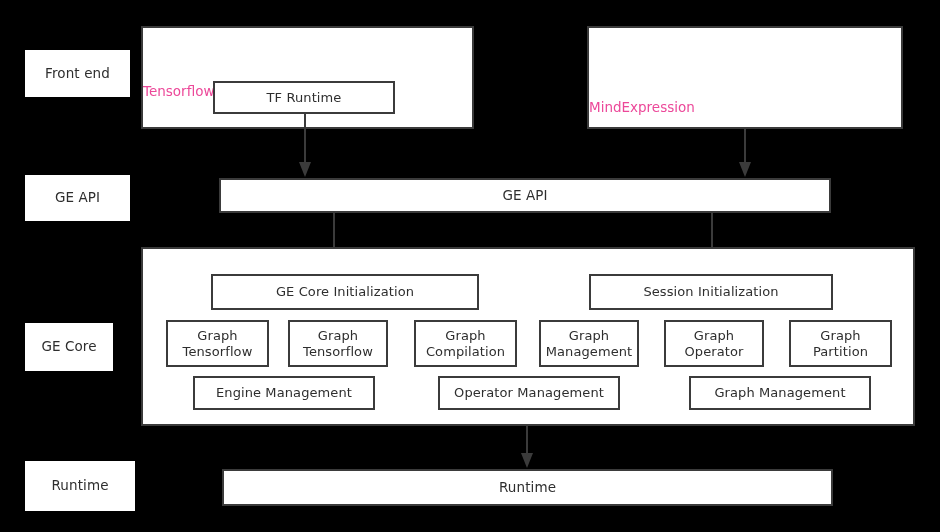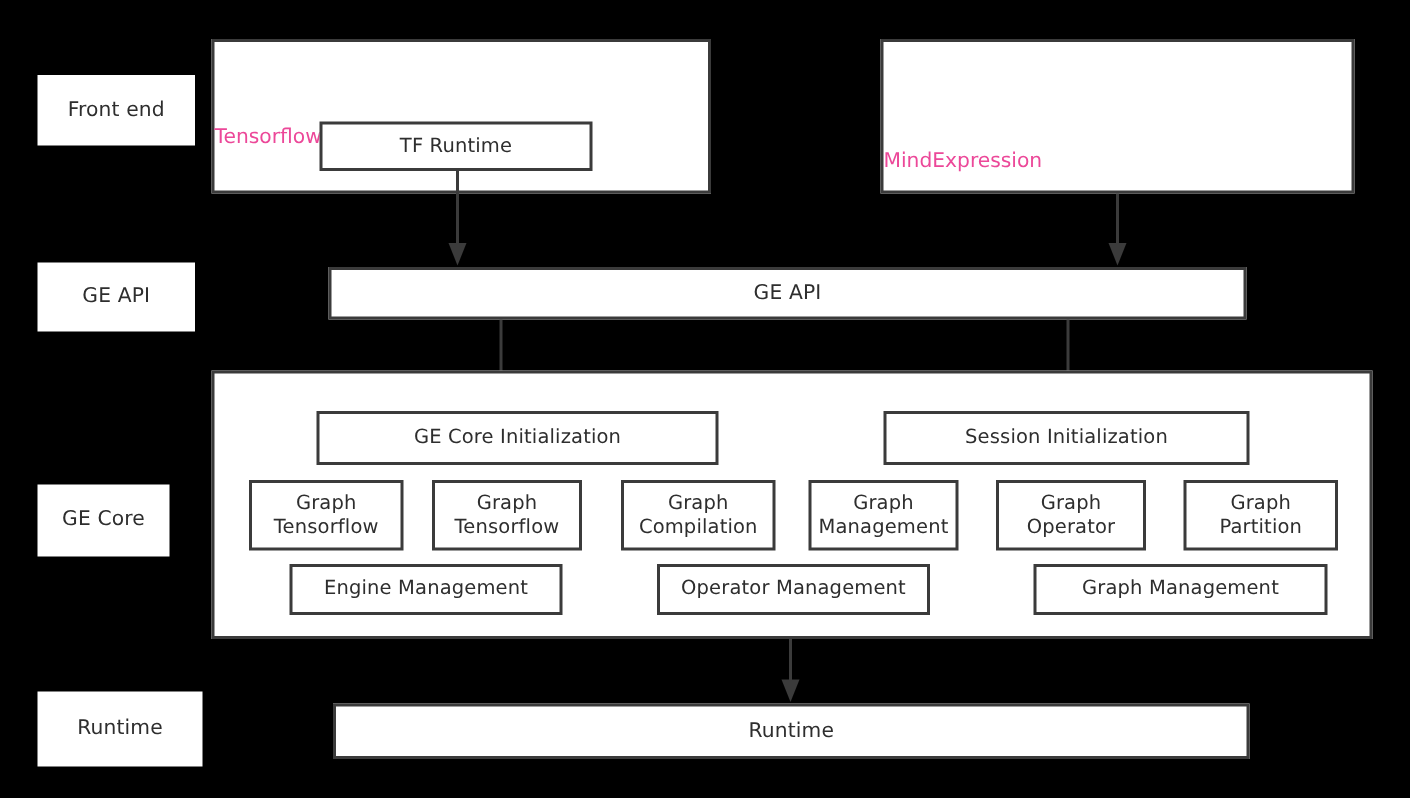--- a/index.html
+++ b/index.html
@@ -189,21 +189,21 @@
   </div>
 
   <div class="box bordered t-13" style="left:193px; top:376px; width:182px; height:34px;">
     <span>Engine Management</span>
   </div>
 
   <div class="box bordered t-13" style="left:438px; top:376px; width:182px; height:34px;">
     <span>Operator Management</span>
   </div>
 
-  <div class="box bordered t-13" style="left:689px; top:376px; width:196px; height:34px;">
+  <div class="box bordered t-13" style="left:689px; top:376px; width:182px; height:34px;">
     <span>Graph Management</span>
   </div>
 
   <div class="arrow" style="left:518px; top:426px;">
     <svg width="18" height="44" viewBox="0 0 18 44">
       <line x1="9" y1="0" x2="9" y2="30" stroke="#3b3b3b" stroke-width="2"></line>
       <polygon points="9,42 3,27 15,27" fill="#3b3b3b"></polygon>
     </svg>
   </div>
 

